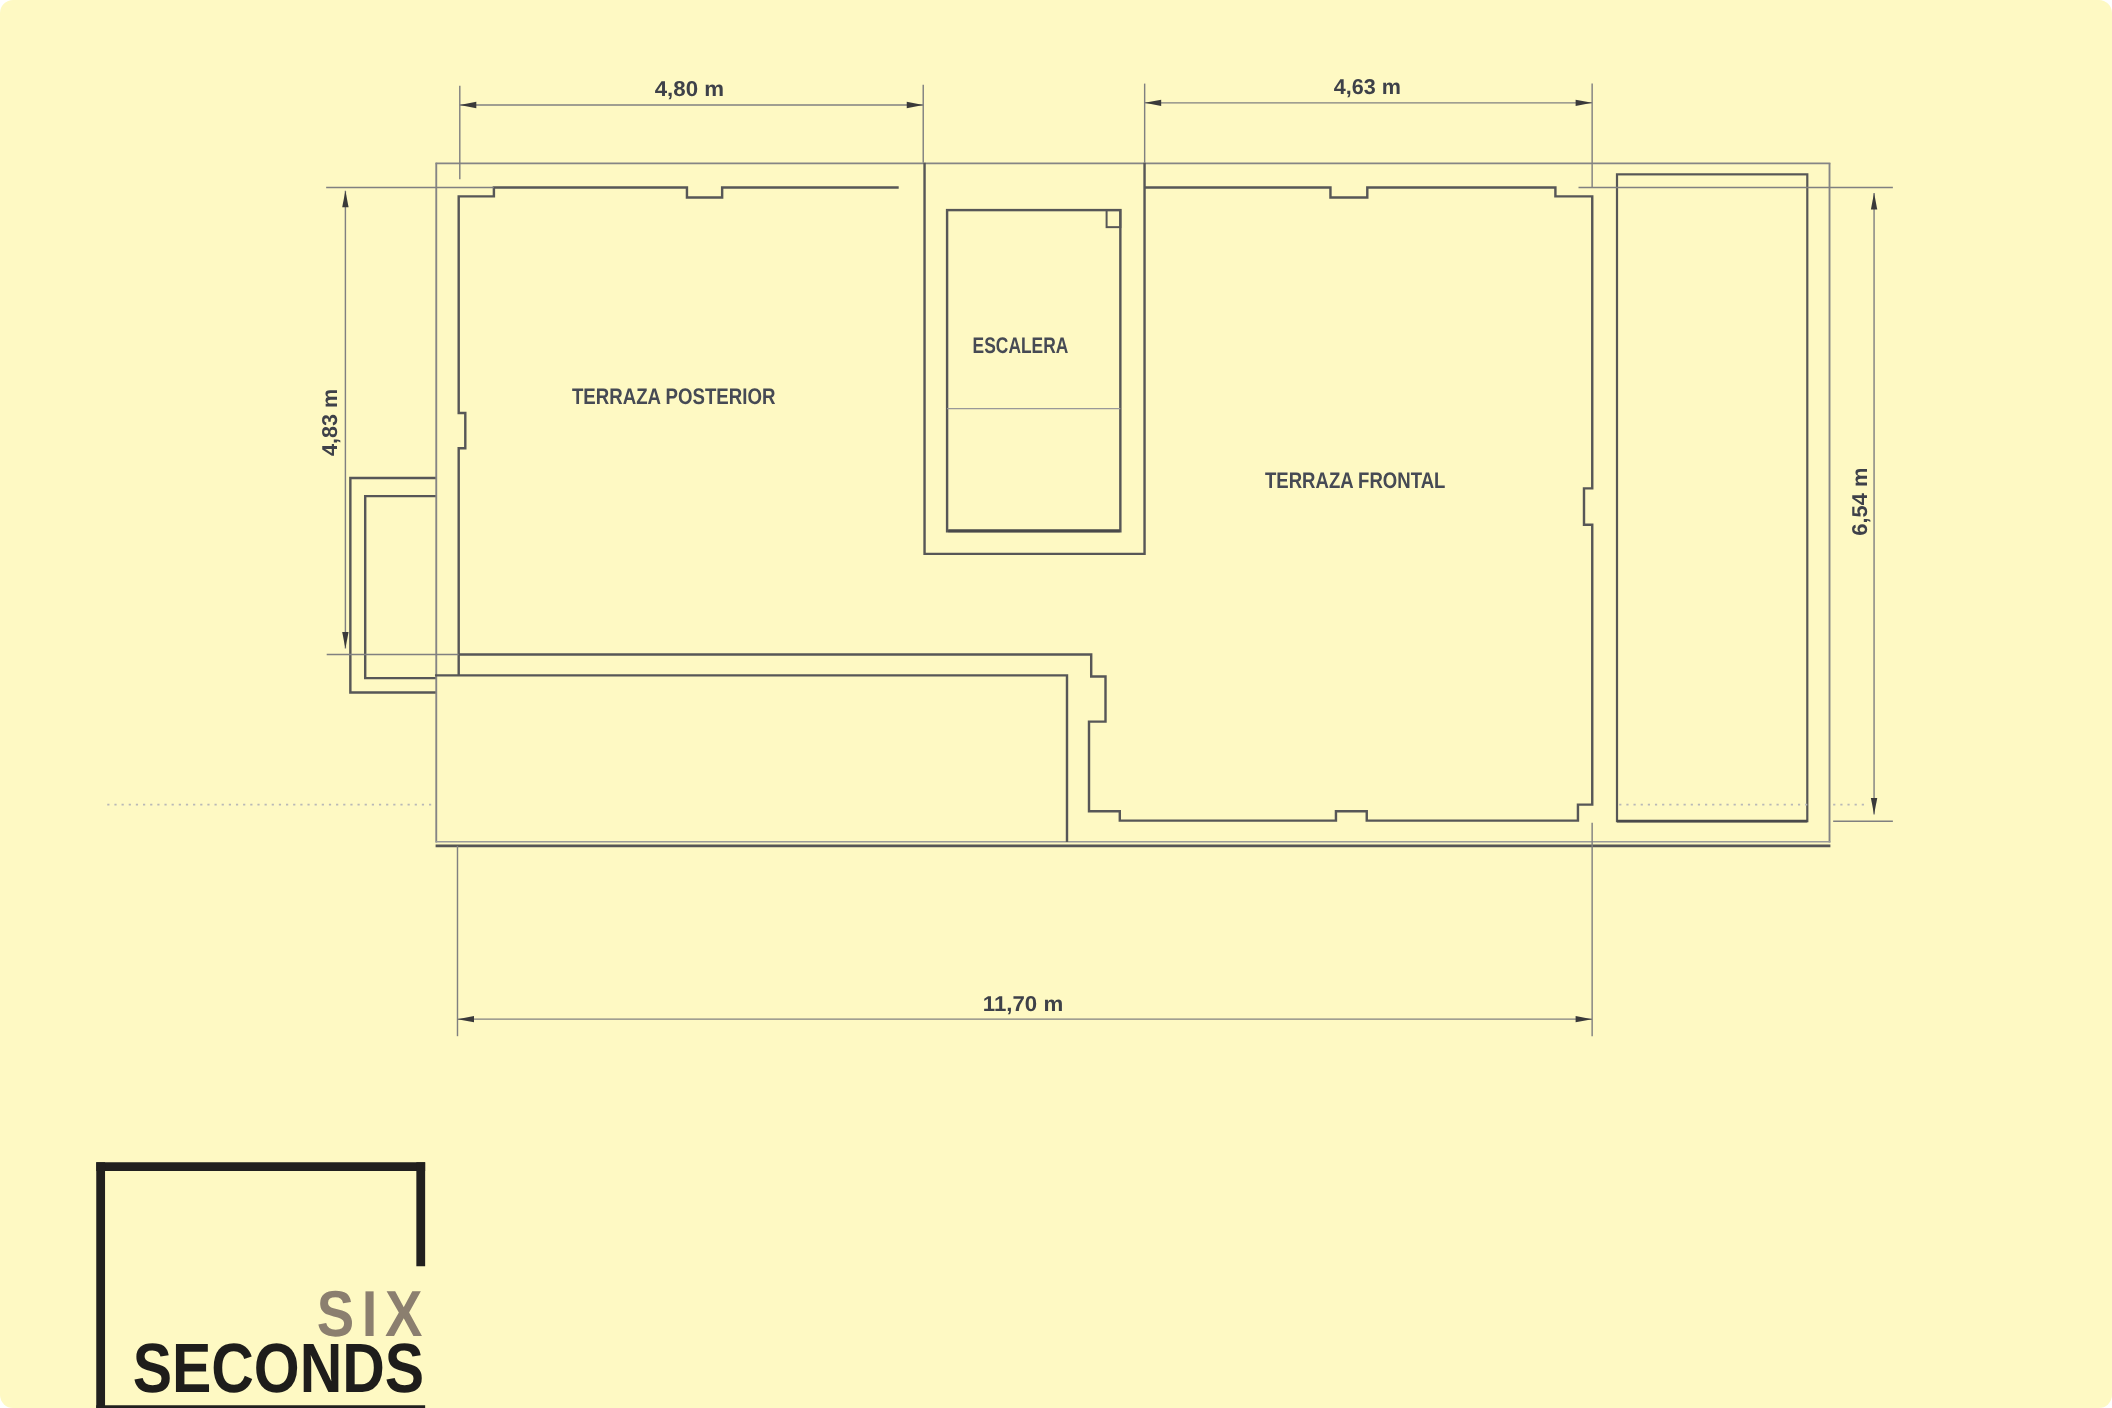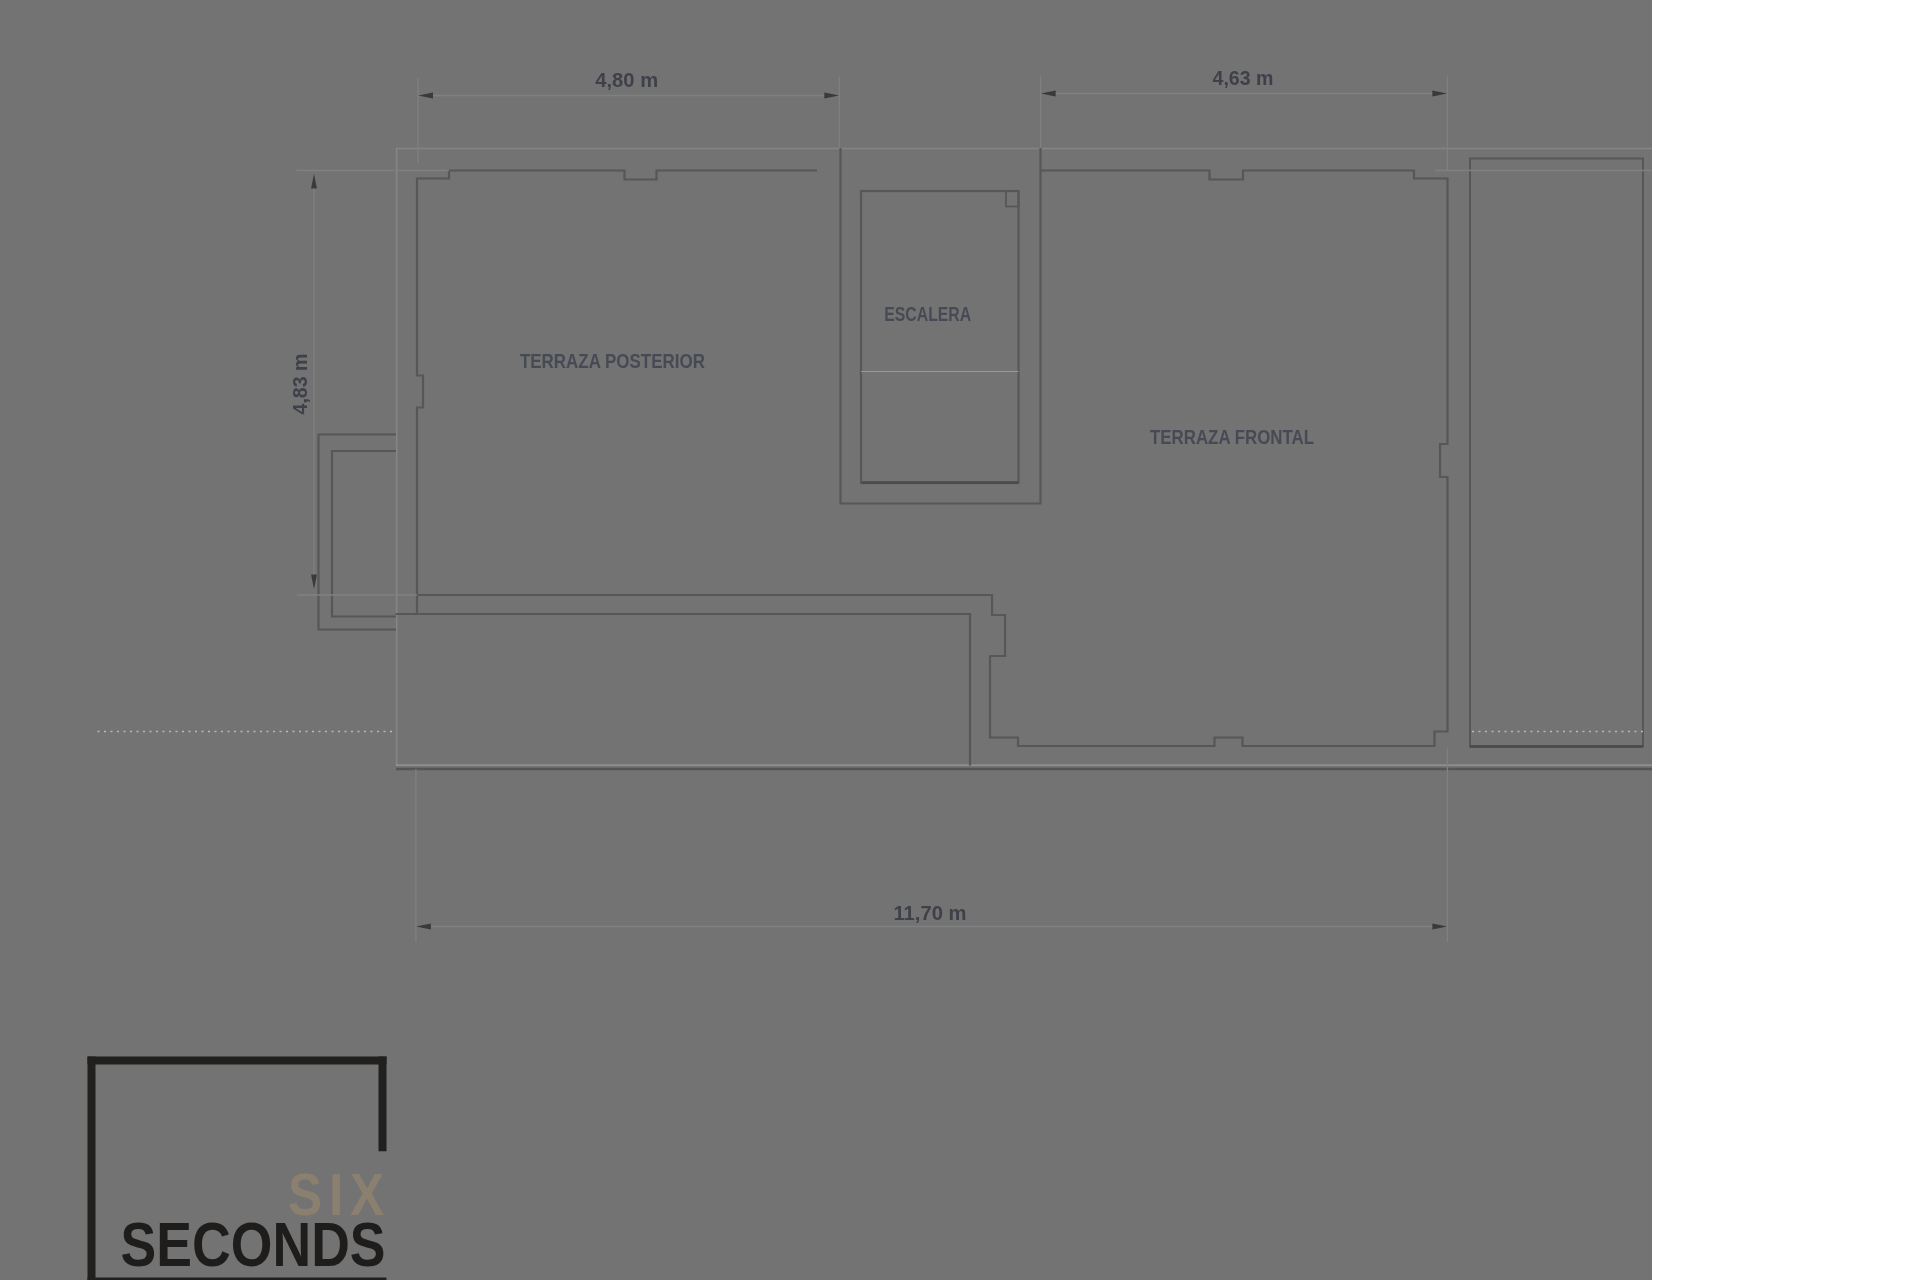--- a/index.html
+++ b/index.html
@@ -1,17 +1,17 @@
 <!DOCTYPE html>
 <html><head>
 <meta charset="utf-8">
 <style>
   html,body{margin:0;padding:0;background:#ffffff;}
-  .page{position:relative;width:1652px;height:1280px;background:#737373;overflow:hidden;
-        font-family:"Liberation Sans", sans-serif;}
+  .page{position:relative;width:1920px;height:1280px;background:#fef9c3;overflow:hidden;
+        font-family:"Liberation Sans", sans-serif;border-radius:12px;}
   svg{position:absolute;left:0;top:0;}
   text{font-family:"Liberation Sans", sans-serif;}
 </style>
 </head>
 <body>
 <div class="page">
 <svg width="1920" height="1280" viewBox="0 0 1920 1280" style="filter:blur(0.6px)">
 
   <g stroke="#858585" stroke-width="1.7" fill="none">
     <path d="M396,148.5 H1664"></path>

